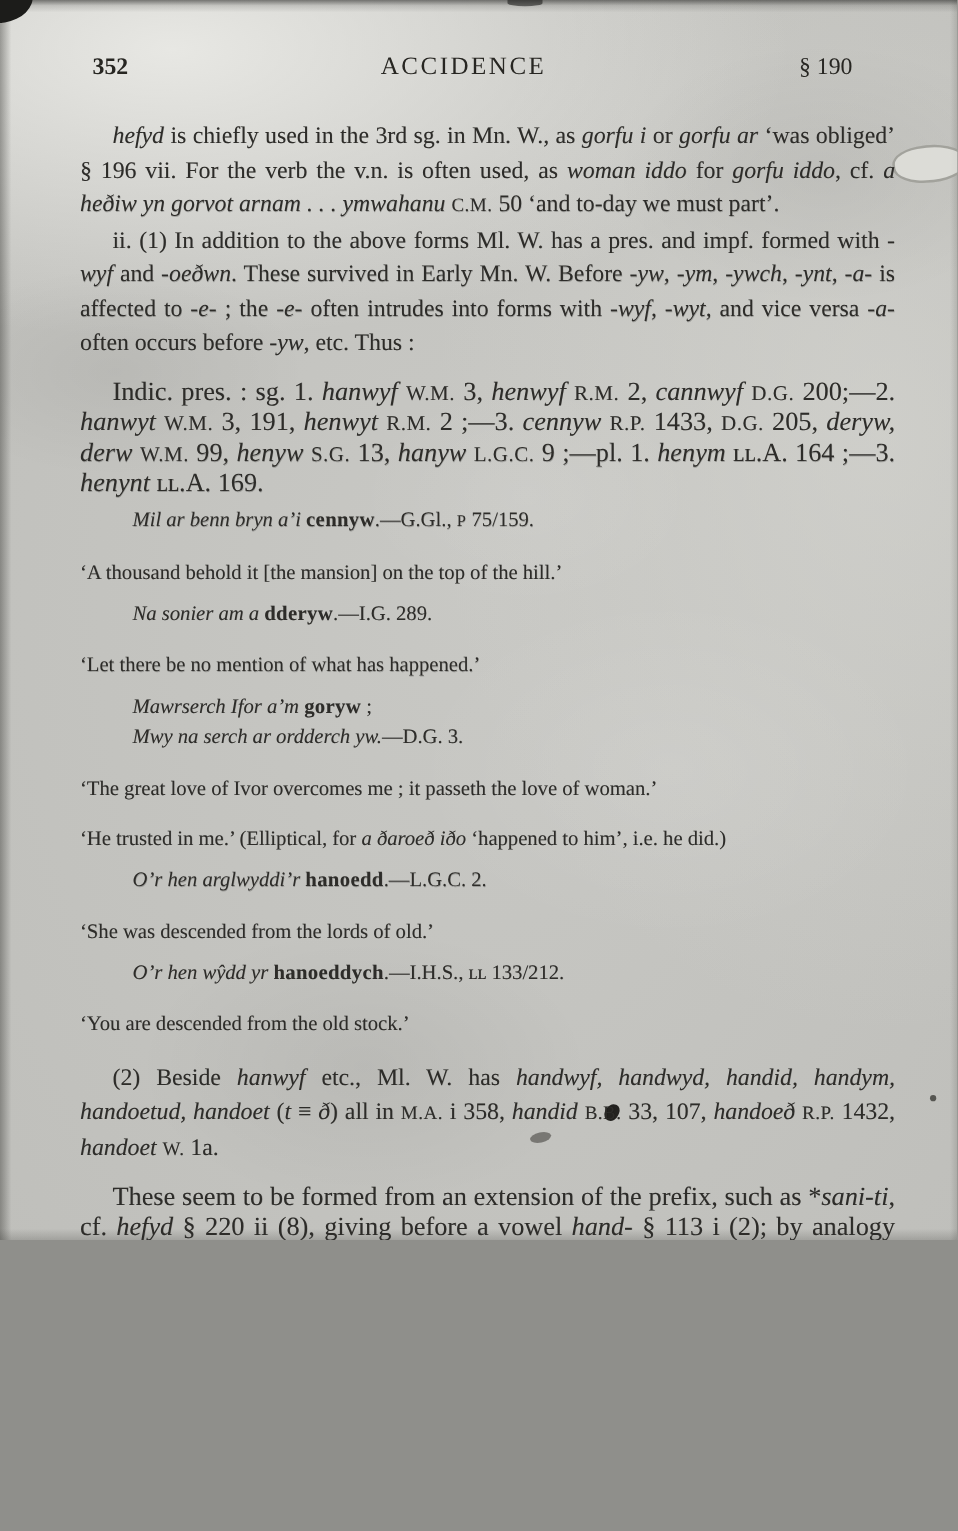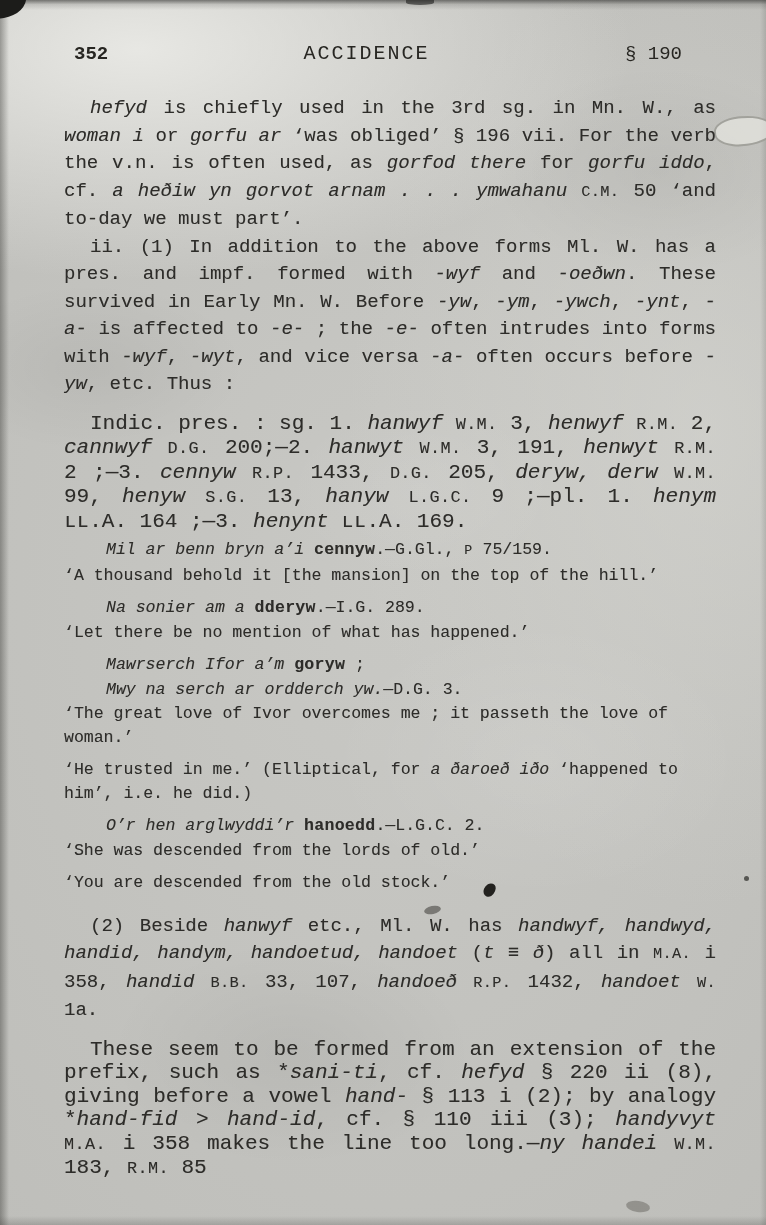--- a/index.html
+++ b/index.html
@@ -1,18 +1,18 @@
 <!DOCTYPE html>
 <html><head>
 <meta charset="utf-8">
 <style>
   html,body{margin:0;padding:0;background:#8f8f8b;}
   .page{
-    position:relative;width:766px;height:1225px;overflow:hidden;
-    font-family:Liberation Mono, monospace;color:#2d2c29;
+    position:relative;width:766px;height:992px;overflow:hidden;
+    font-family:Liberation Serif, serif;color:#2d2c29;
     background:
       radial-gradient(ellipse 900px 420px at 18% 4%, rgba(238,238,234,0.85), rgba(238,238,234,0) 55%),
       radial-gradient(ellipse 600px 800px at 92% 35%, rgba(216,216,211,0.55), rgba(216,216,211,0) 60%),
       radial-gradient(ellipse 1100px 1600px at 50% 48%, #c8c8c4 0%, #bebeba 55%, #aeaeaa 100%);
   }
   .mottle{position:absolute;inset:0;pointer-events:none;background:
       radial-gradient(220px 120px at 12% 30%, rgba(0,0,0,0.05), transparent 70%),
       radial-gradient(300px 200px at 70% 62%, rgba(255,255,255,0.09), transparent 70%),
       radial-gradient(260px 160px at 38% 86%, rgba(0,0,0,0.05), transparent 70%),
       radial-gradient(240px 150px at 86% 14%, rgba(0,0,0,0.05), transparent 70%),
@@ -42,21 +42,21 @@
   .running-header{display:flex;justify-content:space-between;align-items:baseline;margin-bottom:30px;
       color:#272622;}
   .running-header .pageno{font-size:19px;font-weight:bold;margin-left:10px;}
   .running-header .title{font-size:20px;letter-spacing:2px;}
   .running-header .secno{font-size:19px;margin-right:34px;}
   #text-body{font-size:19px;line-height:27.5px;text-align:justify;text-shadow:0.3px 0.3px 0.5px rgba(0,0,0,0.22);}
   #text-body div{margin:0;}
   .p-main{text-indent:26px;}
   .p-cite{font-size:21px;line-height:23.5px;text-indent:26px;margin-top:10px !important;}
   .quote{font-size:16.5px;line-height:24.5px;text-align:left;padding-left:42px;margin-top:5px !important;}
-  .trans{font-size:16.5px;line-height:23.5px;text-align:left;margin:0 0 9px !important;}
+  .trans{font-size:16.5px;line-height:23.5px;text-align:left;margin:17px 0 9px !important;}
   .p-main + .p-cite{margin-top:13px !important;}
   .trans + .p-cite{margin-top:16px !important;}
   .trans + .p-main{margin-top:18px !important;}
   #text-body small{font-size:0.8em;letter-spacing:0.4px;}
   #text-body b{font-weight:bold;letter-spacing:0.3px;}
 </style>
 </head>
 <body>
 
 <div class="page">
@@ -73,30 +73,31 @@
   <div class="blot-3"></div>
   <div class="blot-4"></div>
 
   <div class="content">
     <div class="running-header">
       <span class="pageno">352</span>
       <span class="title">ACCIDENCE</span>
       <span class="secno">§ 190</span>
     </div>
     <div id="text-body">
-        <div class="p-main"><i>hefyd</i> is chiefly used in the 3rd sg. in Mn. W., as <i>woman i</i> or <i>gorfu ar</i> ‘was obliged’ § 196 vii.  For the verb the v.n. is often used, as <i>gorfod there</i> for <i>gorfu iddo</i>, cf. <i>a heðiw yn gorvot arnam . . . ymwahanu</i> <small>C.M.</small> 50 ‘and to-day we must part’.</div>
+        <div class="p-main"><i>hefyd</i> is chiefly used in the 3rd sg. in Mn. W., as <i>gorfu i</i> or <i>gorfu ar</i> ‘was obliged’ § 196 vii.  For the verb the v.n. is often used, as <i>woman iddo</i> for <i>gorfu iddo</i>, cf. <i>a heðiw yn gorvot arnam . . . ymwahanu</i> <small>C.M.</small> 50 ‘and to-day we must part’.</div>
         <div class="p-main">ii. (1) In addition to the above forms Ml. W. has a pres. and impf. formed with <i>-wyf</i> and <i>-oeðwn</i>.  These survived in Early Mn. W.  Before <i>-yw</i>, <i>-ym</i>, <i>-ywch</i>, <i>-ynt</i>, <i>-a-</i> is affected to <i>-e-</i> ; the <i>-e-</i> often intrudes into forms with <i>-wyf</i>, <i>-wyt</i>, and vice versa <i>-a-</i> often occurs before <i>-yw</i>, etc.  Thus :</div>
         <div class="p-cite">Indic. pres. : sg. 1. <i>hanwyf</i> <small>W.M.</small> 3, <i>henwyf</i> <small>R.M.</small> 2, <i>cannwyf</i> <small>D.G.</small> 200;—2. <i>hanwyt</i> <small>W.M.</small> 3, 191, <i>henwyt</i> <small>R.M.</small> 2 ;—3. <i>cennyw</i> <small>R.P.</small> 1433, <small>D.G.</small> 205, <i>deryw, derw</i> <small>W.M.</small> 99, <i>henyw</i> <small>S.G.</small> 13, <i>hanyw</i> <small>L.G.C.</small> 9 ;—pl. 1. <i>henym</i> ʟʟ.A. 164 ;—3. <i>henynt</i> ʟʟ.A. 169.</div>
         <div class="quote"><i>Mil ar benn bryn a’i</i> <b>cennyw</b>.—G.Gl., <small>P</small> 75/159.</div>
         <div class="trans">‘A thousand behold it [the mansion] on the top of the hill.’</div>
         <div class="quote"><i>Na sonier am a</i> <b>dderyw</b>.—I.G. 289.</div>
         <div class="trans">‘Let there be no mention of what has happened.’</div>
         <div class="quote"><i>Mawrserch Ifor a’m</i> <b>goryw</b> ;<br><i>Mwy na serch ar ordderch yw.</i>—D.G. 3.</div>
         <div class="trans">‘The great love of Ivor overcomes me ; it passeth the love of woman.’</div>
         <div class="trans">‘He trusted in me.’  (Elliptical, for <i>a ðaroeð iðo</i> ‘happened to him’, i.e. he did.)</div>
         <div class="quote"><i>O’r hen arglwyddi’r</i> <b>hanoedd</b>.—L.G.C. 2.</div>
         <div class="trans">‘She was descended from the lords of old.’</div>
+        <div class="quote"><i>O’r hen wŷdd yr</i> <b>hanoeddych</b>.—I.H.S., ʟʟ 133/212.</div>
         <div class="trans">‘You are descended from the old stock.’</div>
         <div class="p-main">(2) Beside <i>hanwyf</i> etc., Ml. W. has <i>handwyf, handwyd, handid, handym, handoetud, handoet</i> (<i>t</i> ≡ <i>ð</i>) all in <small>M.A.</small> i 358, <i>handid</i> <small>B.B.</small> 33, 107, <i>handoeð</i> <small>R.P.</small> 1432, <i>handoet</i> <small>W.</small> 1a.</div>
         <div class="p-cite">These seem to be formed from an extension of the prefix, such as *<i>sani-ti</i>, cf. <i>hefyd</i> § 220 ii (8), giving before a vowel <i>hand-</i> § 113 i (2); by analogy *<i>hand-fid</i> &gt; <i>hand-id</i>, cf. § 110 iii (3); <i>handyvyt</i> <small>M.A.</small> i 358 makes the line too long.—<i>ny handei</i> <small>W.M.</small> 183, <small>R.M.</small> 85</div>
       </div>
   </div>
 </div>
 
 </body></html>

